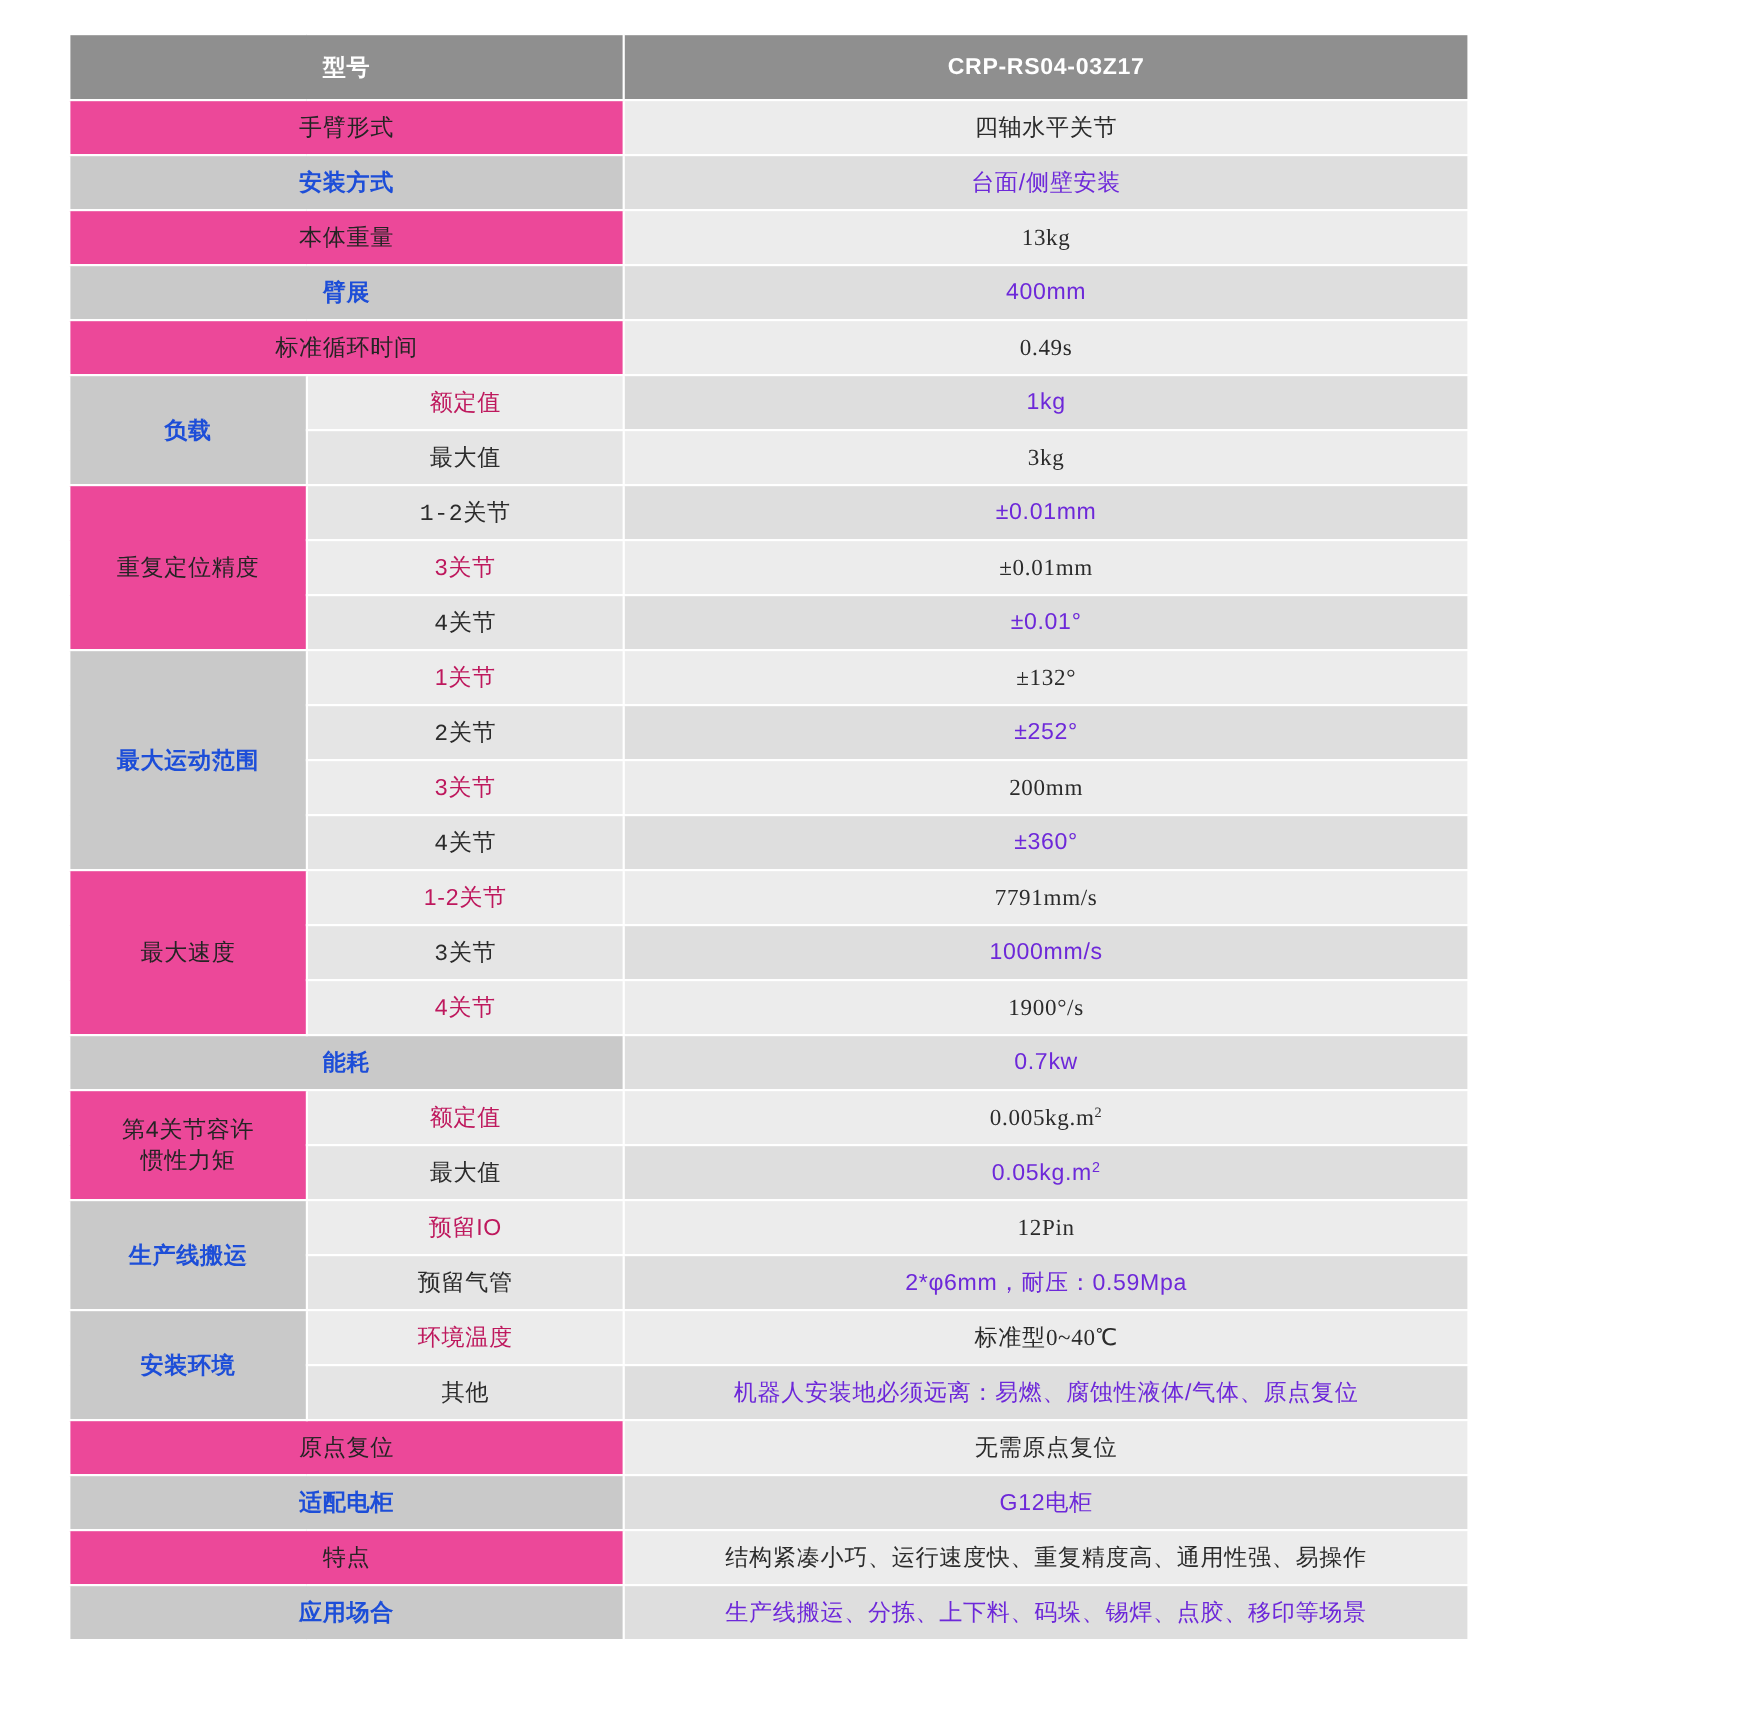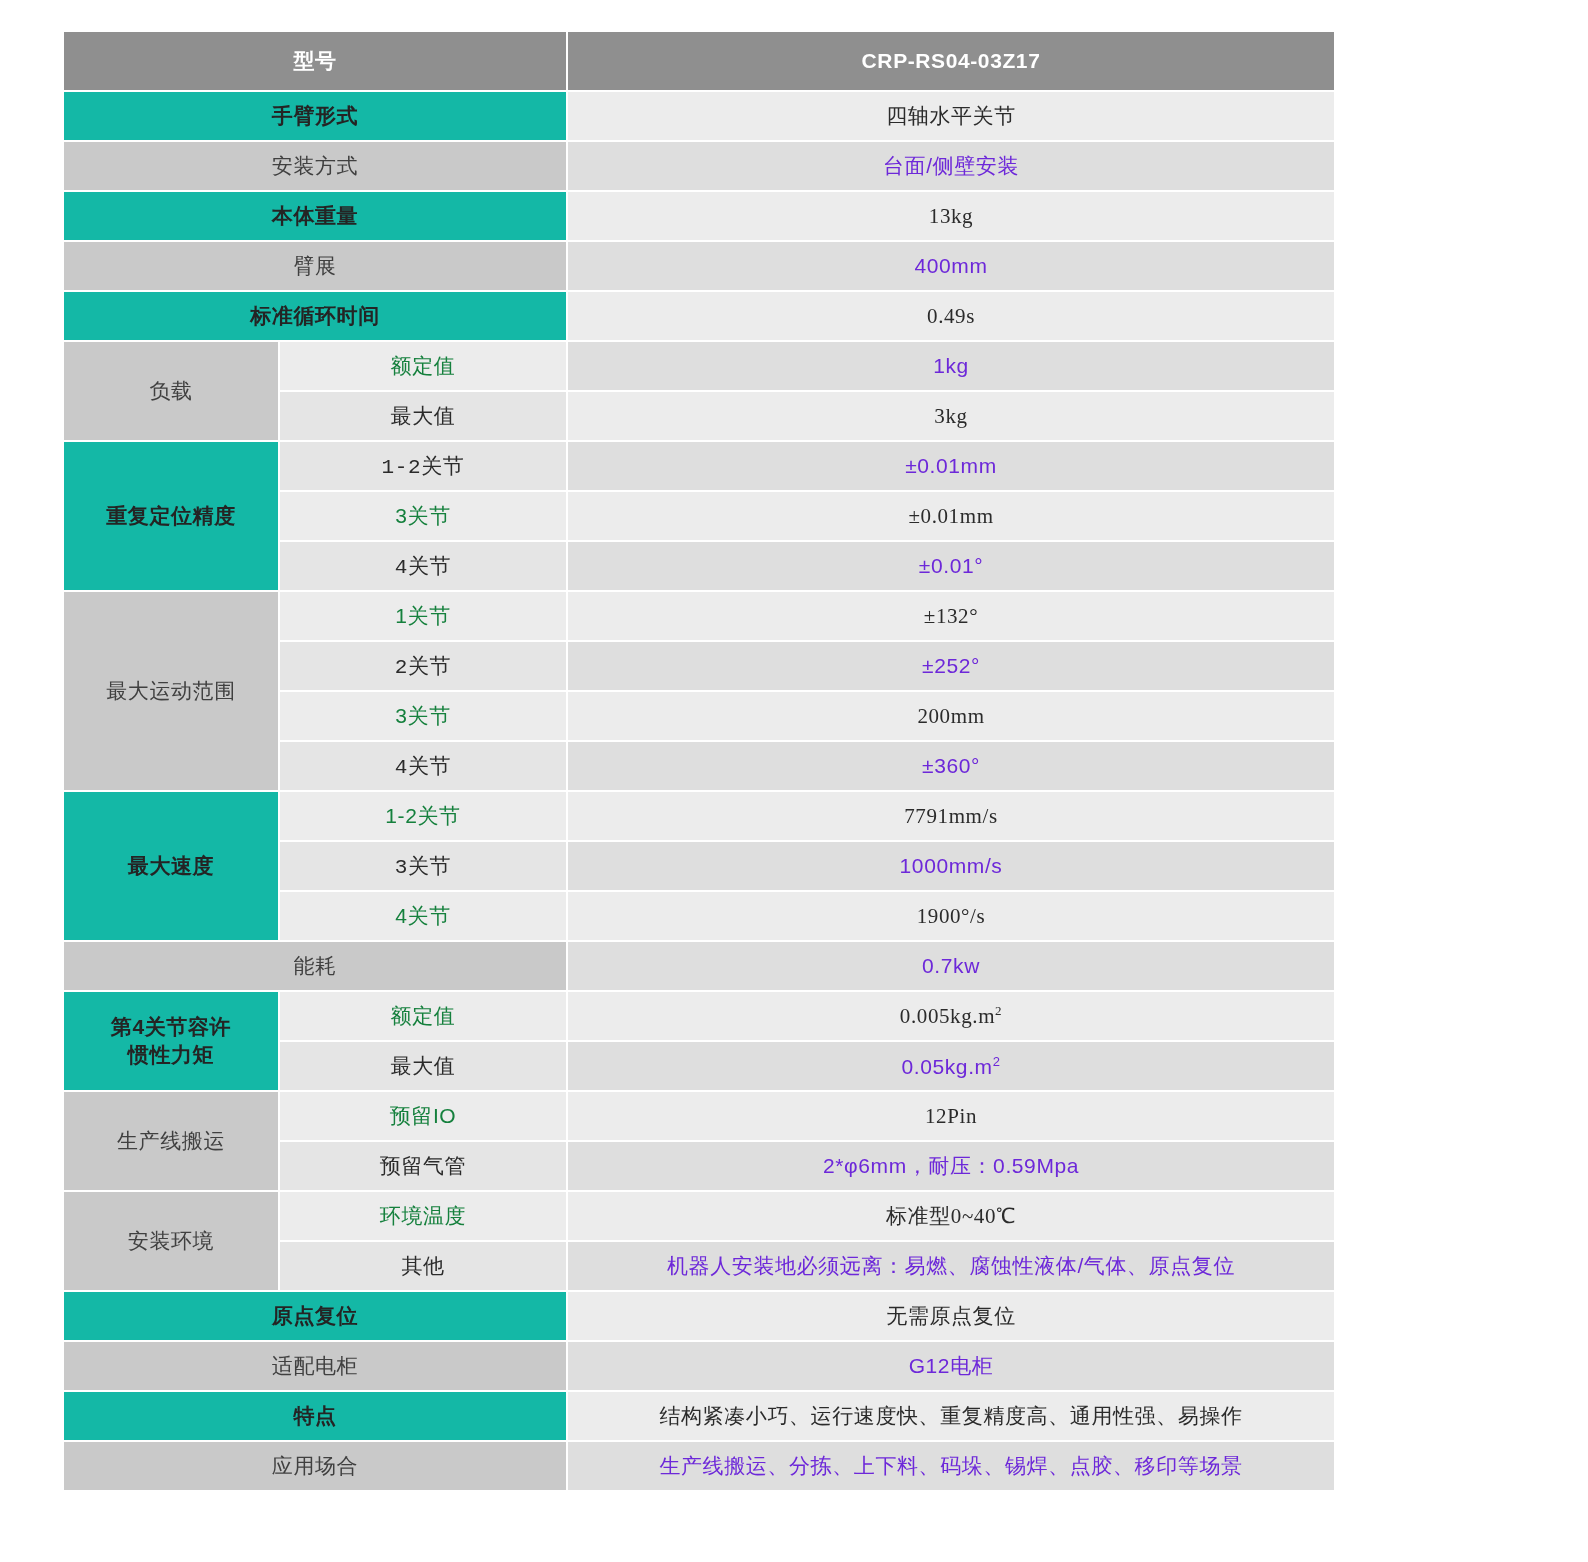--- a/index.html
+++ b/index.html
@@ -45,37 +45,37 @@
     font-weight: bold;
     font-size: 27px;
     height: 58px;
     letter-spacing: 1.4px;
   }
   .hdr-right { font-size: 28px; }
 
   
   .lbl {
     background: #c9c9c9;
+    font-weight: bold;
+    font-size: 23px;
+    letter-spacing: 1.5px;
+    color: #1d4ed8;
+  }
+  .lbl-light {
+    background: #ec4899;
     font-weight: normal;
     font-size: 23px;
     letter-spacing: 1.5px;
-    color: #404040;
-  }
-  .lbl-light {
-    background: #14b8a6;
-    font-weight: bold;
-    font-size: 23px;
-    letter-spacing: 1.5px;
     color: #242424;
   }
   
   .sub {
     background: #ececec;
     font-size: 21px;
-    color: #15803d;
+    color: #be185d;
   }
   .sub-d {
     background: #e5e5e5;
     font-size: 21px;
     color: #2b2b2b;
     font-family: Liberation Mono, monospace;
   }
   
   .val {
     background: #ececec;

